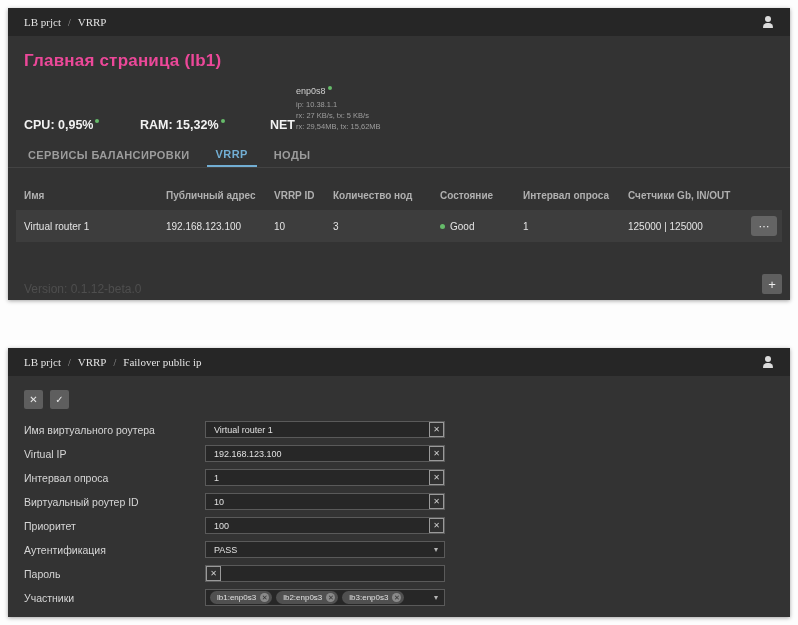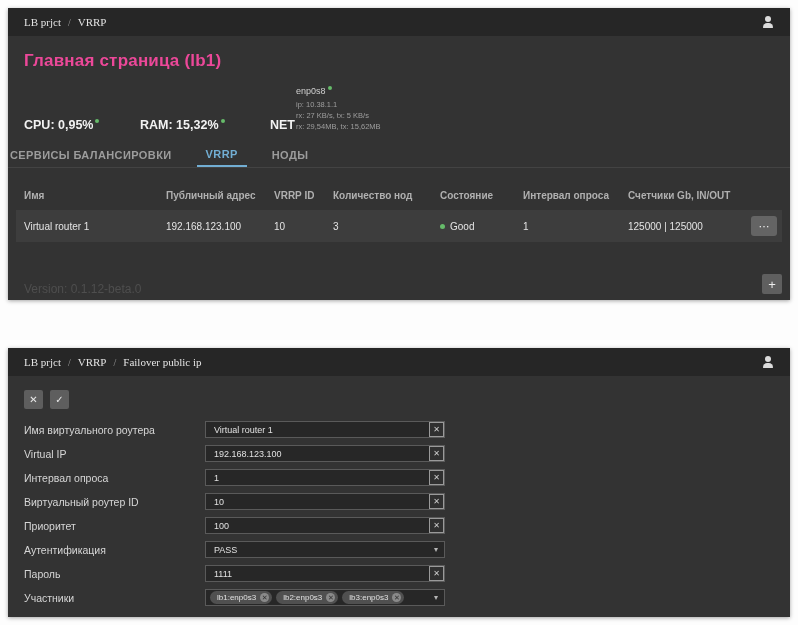--- a/index.html
+++ b/index.html
@@ -26,21 +26,21 @@
   .stats { display:flex; align-items:flex-end; padding:10px 16px 6px; }
   .stat { font-size:12.5px; font-weight:bold; color:#f2f2f2; white-space:nowrap; }
   .stat-cpu { width:116px; }
   .stat-ram { width:130px; }
   .net-label { font-size:12.5px; font-weight:bold; color:#f2f2f2; width:26px; }
   .dot { display:inline-block; width:4px; height:4px; border-radius:50%; background:#66bb6a;
          vertical-align:top; margin:1px 0 0 2px; }
   .iface { width:80px; font-size:7.5px; color:#9e9e9e; line-height:1.5; white-space:nowrap; }
   .iface-name { font-size:9px; color:#cfcfcf; }
 
-  .tabs { display:flex; gap:16px; padding:0 0; border-bottom:1px solid #434343; height:26px; margin-top:4px; }
+  .tabs { display:flex; gap:8px; padding:0 18px; border-bottom:1px solid #434343; height:26px; margin-top:4px; }
   .tab { font-size:11px; font-weight:bold; letter-spacing:.4px; color:#9c9c9c; padding:0 9px;
          display:flex; align-items:center; cursor:pointer; }
   .tab:first-child { padding-left:2px; }
   .tab.active { color:#72aed3; border-bottom:2px solid #72aed3; }
 
   .table { margin:12px 8px 0; }
   .tgrid { display:grid; grid-template-columns:142px 108px 59px 107px 83px 105px 123px 1fr;
            align-items:center; padding:0 8px; }
   .thead { height:30px; font-size:10px; font-weight:bold; color:#b0b0b0; }
   .trow { height:32px; background:#3d3d3d; font-size:10px; color:#e4e4e4; }
@@ -211,21 +211,20 @@
         <label class="form-label">Аутентификация</label>
         <div class="input-wrap">
           <span class="input-value">PASS</span>
           <span class="caret">▾</span>
         </div>
       </div>
 
       <div class="form-row">
         <label class="form-label">Пароль</label>
         <div class="input-wrap">
-          <span class="input-value">1111</span>
           <button class="clear-btn">✕</button>
         </div>
       </div>
 
       <div class="form-row">
         <label class="form-label">Участники</label>
         <div class="input-wrap">
           <div class="chips">
             <span class="chip">
               <span>lb1:enp0s3</span>

